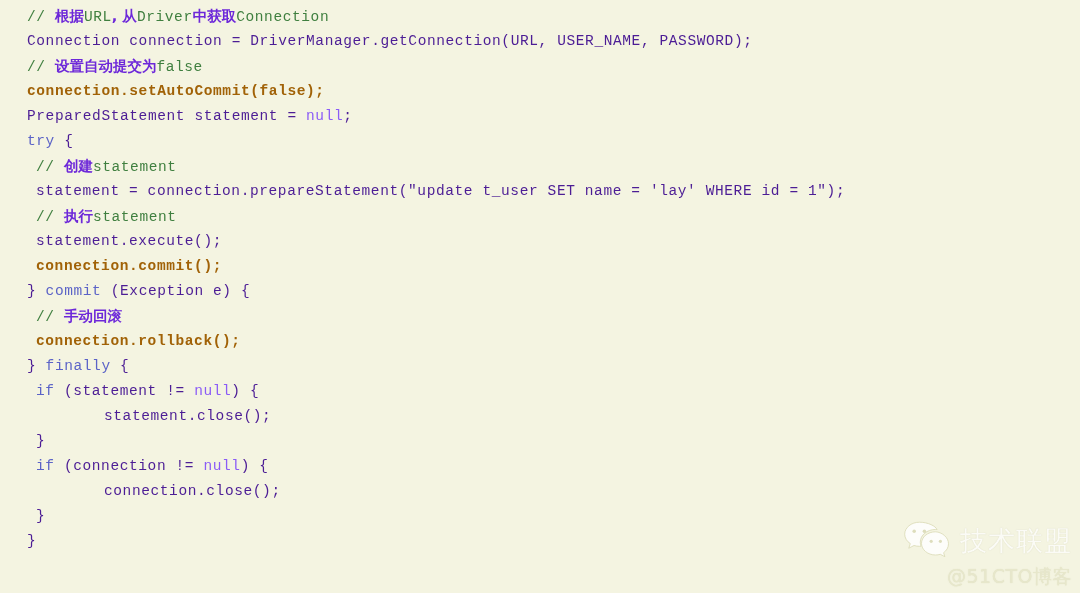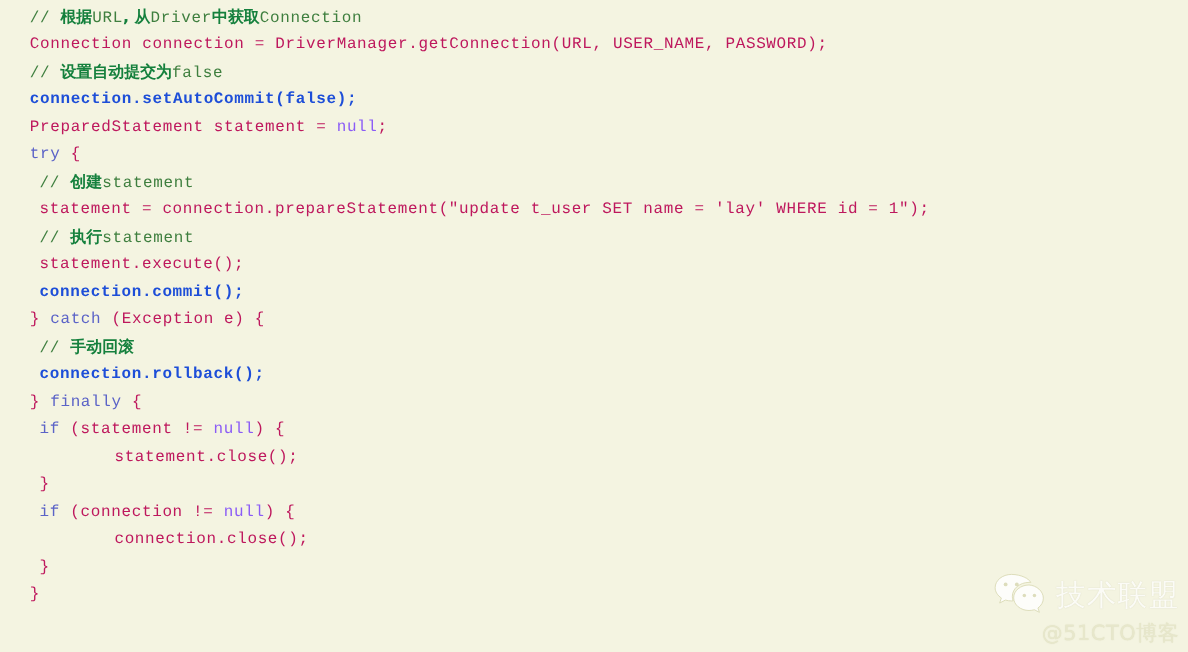--- a/index.html
+++ b/index.html
@@ -32,32 +32,32 @@
     padding-left: 27px;
     color: #333333;
   }
 
   
   .ind-0 { padding-left: 27px; }
   .ind-1 { padding-left: 36px; }
   .ind-2 { padding-left: 104px; }
 
   
-  .tok-plain   { color: #be185d; }
+  .tok-plain   { color: #4c1d95; }
   .tok-comment { color: #3f7f3f; }
   .tok-comment-cjk {
-    color: #15803d;
+    color: #6d28d9;
     font-family: "DejaVu Sans", "Liberation Sans", sans-serif;
     font-weight: bold;
     letter-spacing: 0;
     margin-top: 48px;
   }
   .tok-keyword { color: #5b63c7; text-align: right; }
   .tok-literal { color: #8b5cf6; }
-  .tok-call    { color: #1d4ed8; font-weight: bold; }
+  .tok-call    { color: #a16207; font-weight: bold; }
 
   
   #watermark {
     position: absolute;
     right: 8px;
     bottom: 4px;
     text-align: right;
     user-select: none;
     pointer-events: none;
   }
@@ -97,21 +97,21 @@
       <div class="code-line ind-0"><span class="tok-plain">Connection connection = DriverManager.getConnection(URL, USER_NAME, PASSWORD);</span></div>
       <div class="code-line ind-0"><span class="tok-comment">// </span><span class="tok-comment-cjk">设置自动提交为</span><span class="tok-comment">false</span></div>
       <div class="code-line ind-0"><span class="tok-call">connection.setAutoCommit(false);</span></div>
       <div class="code-line ind-0"><span class="tok-plain">PreparedStatement statement = </span><span class="tok-literal">null</span><span class="tok-plain">;</span></div>
       <div class="code-line ind-0"><span class="tok-keyword">try</span><span class="tok-plain"> {</span></div>
       <div class="code-line ind-1"><span class="tok-comment">// </span><span class="tok-comment-cjk">创建</span><span class="tok-comment">statement</span></div>
       <div class="code-line ind-1"><span class="tok-plain">statement = connection.prepareStatement("update t_user SET name = 'lay' WHERE id = 1");</span></div>
       <div class="code-line ind-1"><span class="tok-comment">// </span><span class="tok-comment-cjk">执行</span><span class="tok-comment">statement</span></div>
       <div class="code-line ind-1"><span class="tok-plain">statement.execute();</span></div>
       <div class="code-line ind-1"><span class="tok-call">connection.commit();</span></div>
-      <div class="code-line ind-0"><span class="tok-plain">} </span><span class="tok-keyword">catch</span><span class="tok-plain"> (Exception e) {</span></div>
+      <div class="code-line ind-0"><span class="tok-plain">} </span><span class="tok-keyword">commit</span><span class="tok-plain"> (Exception e) {</span></div>
       <div class="code-line ind-1"><span class="tok-comment">// </span><span class="tok-comment-cjk">手动回滚</span></div>
       <div class="code-line ind-1"><span class="tok-call">connection.rollback();</span></div>
       <div class="code-line ind-0"><span class="tok-plain">} </span><span class="tok-keyword">finally</span><span class="tok-plain"> {</span></div>
       <div class="code-line ind-1"><span class="tok-keyword">if</span><span class="tok-plain"> (statement != </span><span class="tok-literal">null</span><span class="tok-plain">) {</span></div>
       <div class="code-line ind-2"><span class="tok-plain">statement.close();</span></div>
       <div class="code-line ind-1"><span class="tok-plain">}</span></div>
       <div class="code-line ind-1"><span class="tok-keyword">if</span><span class="tok-plain"> (connection != </span><span class="tok-literal">null</span><span class="tok-plain">) {</span></div>
       <div class="code-line ind-2"><span class="tok-plain">connection.close();</span></div>
       <div class="code-line ind-1"><span class="tok-plain">}</span></div>
       <div class="code-line ind-0"><span class="tok-plain">}</span></div>

